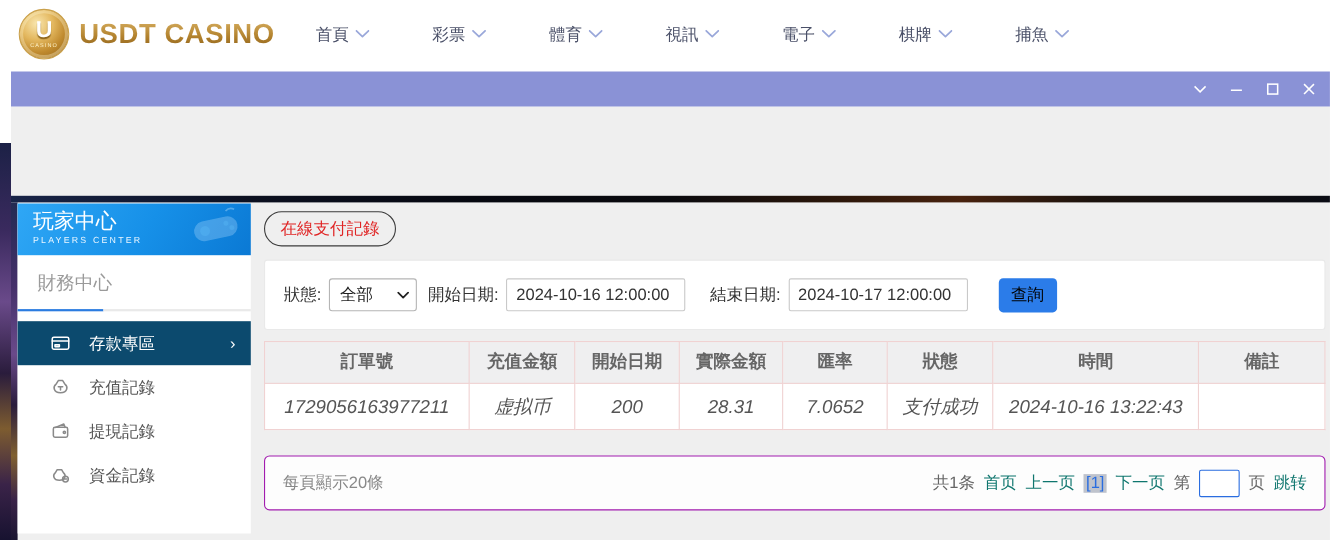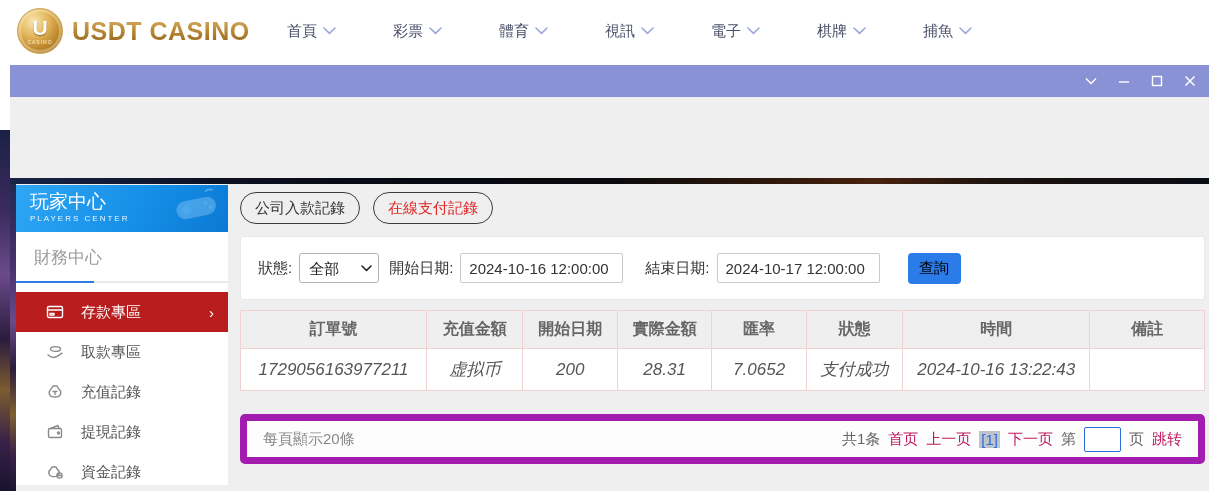--- a/index.html
+++ b/index.html
@@ -52,21 +52,21 @@
   .sb-gamepad { position:absolute; right:8px; top:5px; transform:rotate(-12deg); opacity:.55; }
   .sb-section { font-size:17px; color:#9a9a9a; padding:14px 0 12px 18px; }
   .sb-divider { height:2px; display:flex; }
   .sb-divider .seg-blue { width:78px; background:#2b7ce0; }
   .sb-divider .seg-gray { flex:1; background:#e9e9e9; }
   .sb-items { padding-top:9px; }
   .sb-item { height:40px; display:flex; align-items:center; padding:0 14px 0 30px;
     cursor:pointer; color:#555; font-size:15px; }
   .sb-item .mi { width:18px; height:18px; margin-right:17px; flex:none; }
   .sb-item .chev { margin-left:auto; font-size:15px; display:none; }
-  .sb-item.active { background:#b91c1c; color:#fff; }
+  .sb-item.active { background:#0c4a6e; color:#fff; }
   .sb-item.active .chev { display:block; color:#fff; }
   .mi path, .mi rect, .mi line, .mi circle, .mi ellipse { stroke:#8a8a8a; stroke-width:1.4;
     fill:none; stroke-linecap:round; stroke-linejoin:round; }
   .sb-item.active .mi path, .sb-item.active .mi rect, .sb-item.active .mi line,
   .sb-item.active .mi circle, .sb-item.active .mi ellipse { stroke:#fff; }
 
   
   .main { position:absolute; left:230px; top:87px; right:4px; bottom:6px; }
   .tabs { display:flex; gap:13px; margin:8px 0 12px 0; }
   .tab { height:32px; padding:0 14px; border:1.5px solid #3c3c3c; border-radius:17px;
@@ -87,26 +87,26 @@
   .search-btn { width:53px; height:31px; background:#2b7ce9; color:#000000; border:none;
     border-radius:4px; font-size:15px; margin-left:6px; cursor:pointer; font-family:inherit; }
 
   table.records { width:100%; border-collapse:collapse; table-layout:fixed; background:#fff;
     margin-bottom:23px; }
   table.records th { height:38px; background:#efeff0; color:#666; font-size:16px;
     font-weight:bold; border:1px solid #f0d2d2; }
   table.records td { height:42px; color:#555; font-size:17px; text-align:center;
     border:1px solid #f0d2d2; background:#fff;font-style:italic; }
 
-  .footer-bar { height:50px; background:#fdfdfd; border:7px solid #a21caf; border-radius:5px;
+  .footer-bar { height:50px; background:#fdfdfd; border:1px solid #a21caf; border-radius:5px;
     display:flex; align-items:center; justify-content:space-between; padding:0 16px; }
   .page-size { font-size:15px; color:#888; }
   .pager { display:flex; align-items:center; gap:8px; font-size:15px; }
   .pager .muted { color:#666; }
-  .pager a { color:#be185d; text-decoration:none; cursor:pointer; }
+  .pager a { color:#0f766e; text-decoration:none; cursor:pointer; }
   .pager .current { color:#2a6de0; background:#bfc3cc; padding:0 2px; }
   .jump-input { width:37px; height:25px; border:1px solid #2a6de0; border-radius:2px;
     background:#fff; font-size:14px; text-align:center; font-family:inherit; }
 </style>
 </head>
 <body>
 
 <div class="page">
 
   <header class="topbar">
@@ -216,28 +216,20 @@
             <svg class="mi" viewBox="0 0 18 18">
                 <rect x="1.5" y="3.5" width="15" height="11" rx="1.5"></rect>
                 <line x1="1.5" y1="7" x2="16.5" y2="7"></line>
                 <rect x="4" y="10.5" width="4" height="1.6"></rect>
               </svg>
             <span>存款專區</span>
             <span class="chev">›</span>
           </div>
           <div class="sb-item">
             <svg class="mi" viewBox="0 0 18 18">
-                <ellipse cx="9.5" cy="6" rx="5" ry="2.4"></ellipse>
-                <path d="M2 12 q5 4.2 9.5 1.2 l4.5 -3"></path>
-              </svg>
-            <span>取款專區</span>
-
-          </div>
-          <div class="sb-item">
-            <svg class="mi" viewBox="0 0 18 18">
                 <path d="M7 3 h4 l2 3.2 c3 2.2 2.6 7.8 -4 7.8 c-6.6 0 -7 -5.6 -4 -7.8 z"></path>
                 <line x1="7" y1="8.5" x2="11" y2="8.5"></line>
                 <line x1="9" y1="8.5" x2="9" y2="11.5"></line>
               </svg>
             <span>充值記錄</span>
 
           </div>
           <div class="sb-item">
             <svg class="mi" viewBox="0 0 18 18">
                 <path d="M4.5 5.5 l7.5 -3 l1.2 3"></path>
@@ -254,21 +246,20 @@
                 <line x1="12.4" y1="12.5" x2="14.6" y2="12.5"></line>
               </svg>
             <span>資金記錄</span>
 
           </div>
         </div>
       </aside>
 
       <main class="main">
         <div class="tabs">
-          <button class="tab">公司入款記錄</button>
           <button class="tab active">在線支付記錄</button>
         </div>
 
         <div class="filter-card">
           <span class="flabel">狀態:</span>
           <span class="select-wrap">
             <select>
               <option>全部</option>
             </select>
             <svg width="11" height="7" viewBox="0 0 11 7">

